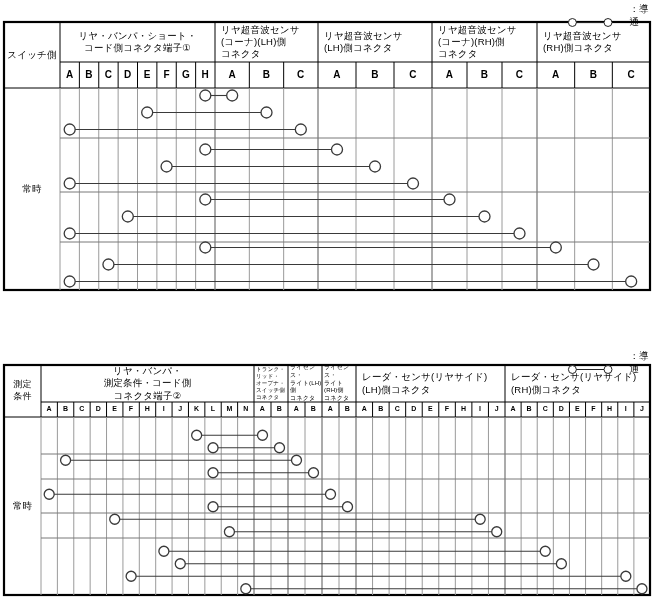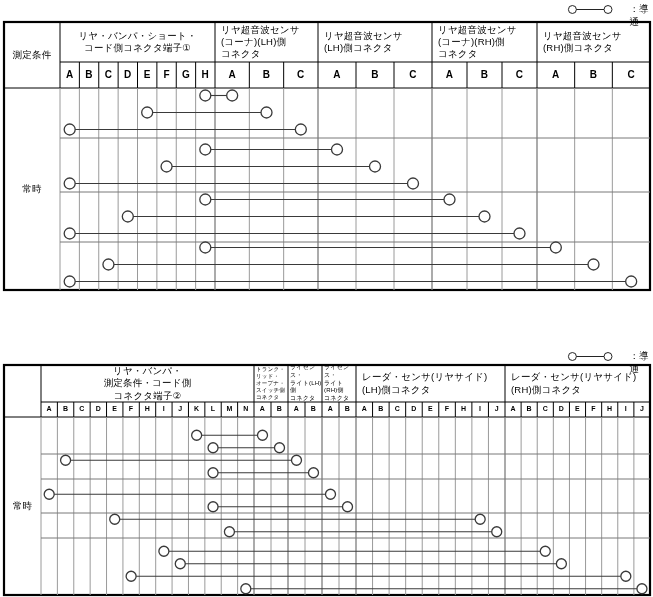--- a/index.html
+++ b/index.html
@@ -9,21 +9,21 @@
     font-family:"Liberation Sans","DejaVu Sans",sans-serif;
   }
   #grid-svg{position:absolute;left:0;top:0;z-index:0}
   #tables-root{position:absolute;left:0;top:0;width:653px;height:597px;z-index:1}
   .cell{
     position:absolute;display:flex;align-items:center;justify-content:center;
     text-align:center;line-height:1.28;letter-spacing:0.2px;
   }
   .gtitle{white-space:pre-line}
   .legend{
-    position:absolute;display:flex;align-items:flex-start;gap:16px;
+    position:absolute;display:flex;align-items:flex-end;gap:16px;
     font-size:9.5px;z-index:1;
   }
 </style>
 </head>
 <body>
 
 <svg id="grid-svg" width="653" height="597">
     <rect x="4" y="22" width="646" height="268" fill="none" stroke="#000000" stroke-width="2.2"></rect>
     <line x1="60" y1="62" x2="650" y2="62" stroke="#000000" stroke-width="1"></line>
     <line x1="4" y1="88" x2="650" y2="88" stroke="#000000" stroke-width="1"></line>
@@ -235,21 +235,21 @@
     <span>：導通</span>
   </div>
   <div class="legend" style="left:567px;top:350px;">
     <svg width="56" height="13" viewBox="0 0 56 13">
       <circle cx="6.5" cy="6.5" r="4.8" fill="#fff" stroke="#222" stroke-width="1.2"></circle>
       <line x1="11.3" y1="6.5" x2="44.7" y2="6.5" stroke="#222" stroke-width="1.2"></line>
       <circle cx="49.5" cy="6.5" r="4.8" fill="#fff" stroke="#222" stroke-width="1.2"></circle>
     </svg>
     <span>：導通</span>
   </div>
-<div class="cell gtitle" style="left: 4px; top: 22px; width: 56px; height: 66px; font-size: 9.5px;">測定条件</div>
+<div class="cell gtitle" style="left: 4px; top: 22px; width: 56px; height: 66px; font-size: 9.5px;">スイッチ側</div>
     <div class="cell" style="left: 4px; top: 88px; width: 56px; height: 202px; font-size: 9.5px;">常時</div>
     <div class="cell gtitle" style="left: 60px; top: 22px; width: 155px; height: 40px; font-size: 9.5px;">リヤ・バンパ・ショート・
 コード側コネクタ端子①</div>
     <div class="cell" style="left: 60px; top: 62px; width: 19.375px; height: 26px; font-size: 10px; font-weight: bold;">A</div>
     <div class="cell" style="left: 79.375px; top: 62px; width: 19.375px; height: 26px; font-size: 10px; font-weight: bold;">B</div>
     <div class="cell" style="left: 98.75px; top: 62px; width: 19.375px; height: 26px; font-size: 10px; font-weight: bold;">C</div>
     <div class="cell" style="left: 118.125px; top: 62px; width: 19.375px; height: 26px; font-size: 10px; font-weight: bold;">D</div>
     <div class="cell" style="left: 137.5px; top: 62px; width: 19.375px; height: 26px; font-size: 10px; font-weight: bold;">E</div>
     <div class="cell" style="left: 156.875px; top: 62px; width: 19.375px; height: 26px; font-size: 10px; font-weight: bold;">F</div>
     <div class="cell" style="left: 176.25px; top: 62px; width: 19.375px; height: 26px; font-size: 10px; font-weight: bold;">G</div>
@@ -269,20 +269,22 @@
 (コーナ)(RH)側
 コネクタ</div>
     <div class="cell" style="left: 432px; top: 62px; width: 35px; height: 26px; font-size: 10px; font-weight: bold;">A</div>
     <div class="cell" style="left: 467px; top: 62px; width: 35px; height: 26px; font-size: 10px; font-weight: bold;">B</div>
     <div class="cell" style="left: 502px; top: 62px; width: 35px; height: 26px; font-size: 10px; font-weight: bold;">C</div>
     <div class="cell gtitle" style="left: 537px; top: 22px; width: 113px; height: 40px; font-size: 9.5px; justify-content: flex-start; text-align: left; padding-left: 6px; box-sizing: border-box;">リヤ超音波センサ
 (RH)側コネクタ</div>
     <div class="cell" style="left: 537px; top: 62px; width: 37.6667px; height: 26px; font-size: 10px; font-weight: bold;">A</div>
     <div class="cell" style="left: 574.667px; top: 62px; width: 37.6667px; height: 26px; font-size: 10px; font-weight: bold;">B</div>
     <div class="cell" style="left: 612.333px; top: 62px; width: 37.6667px; height: 26px; font-size: 10px; font-weight: bold;">C</div>
+    <div class="cell gtitle" style="left: 4px; top: 365px; width: 37px; height: 52px; font-size: 9px;">測定
+条件</div>
     <div class="cell" style="left: 4px; top: 417px; width: 37px; height: 178px; font-size: 9.5px;">常時</div>
     <div class="cell gtitle" style="left: 41px; top: 365px; width: 213px; height: 37px; font-size: 9.5px;">リヤ・バンパ・
 測定条件・コード側
 コネクタ端子②</div>
     <div class="cell" style="left: 41px; top: 402px; width: 16.3846px; height: 15px; font-size: 7px; font-weight: bold;">A</div>
     <div class="cell" style="left: 57.3846px; top: 402px; width: 16.3846px; height: 15px; font-size: 7px; font-weight: bold;">B</div>
     <div class="cell" style="left: 73.7692px; top: 402px; width: 16.3846px; height: 15px; font-size: 7px; font-weight: bold;">C</div>
     <div class="cell" style="left: 90.1538px; top: 402px; width: 16.3846px; height: 15px; font-size: 7px; font-weight: bold;">D</div>
     <div class="cell" style="left: 106.538px; top: 402px; width: 16.3846px; height: 15px; font-size: 7px; font-weight: bold;">E</div>
     <div class="cell" style="left: 122.923px; top: 402px; width: 16.3846px; height: 15px; font-size: 7px; font-weight: bold;">F</div>

